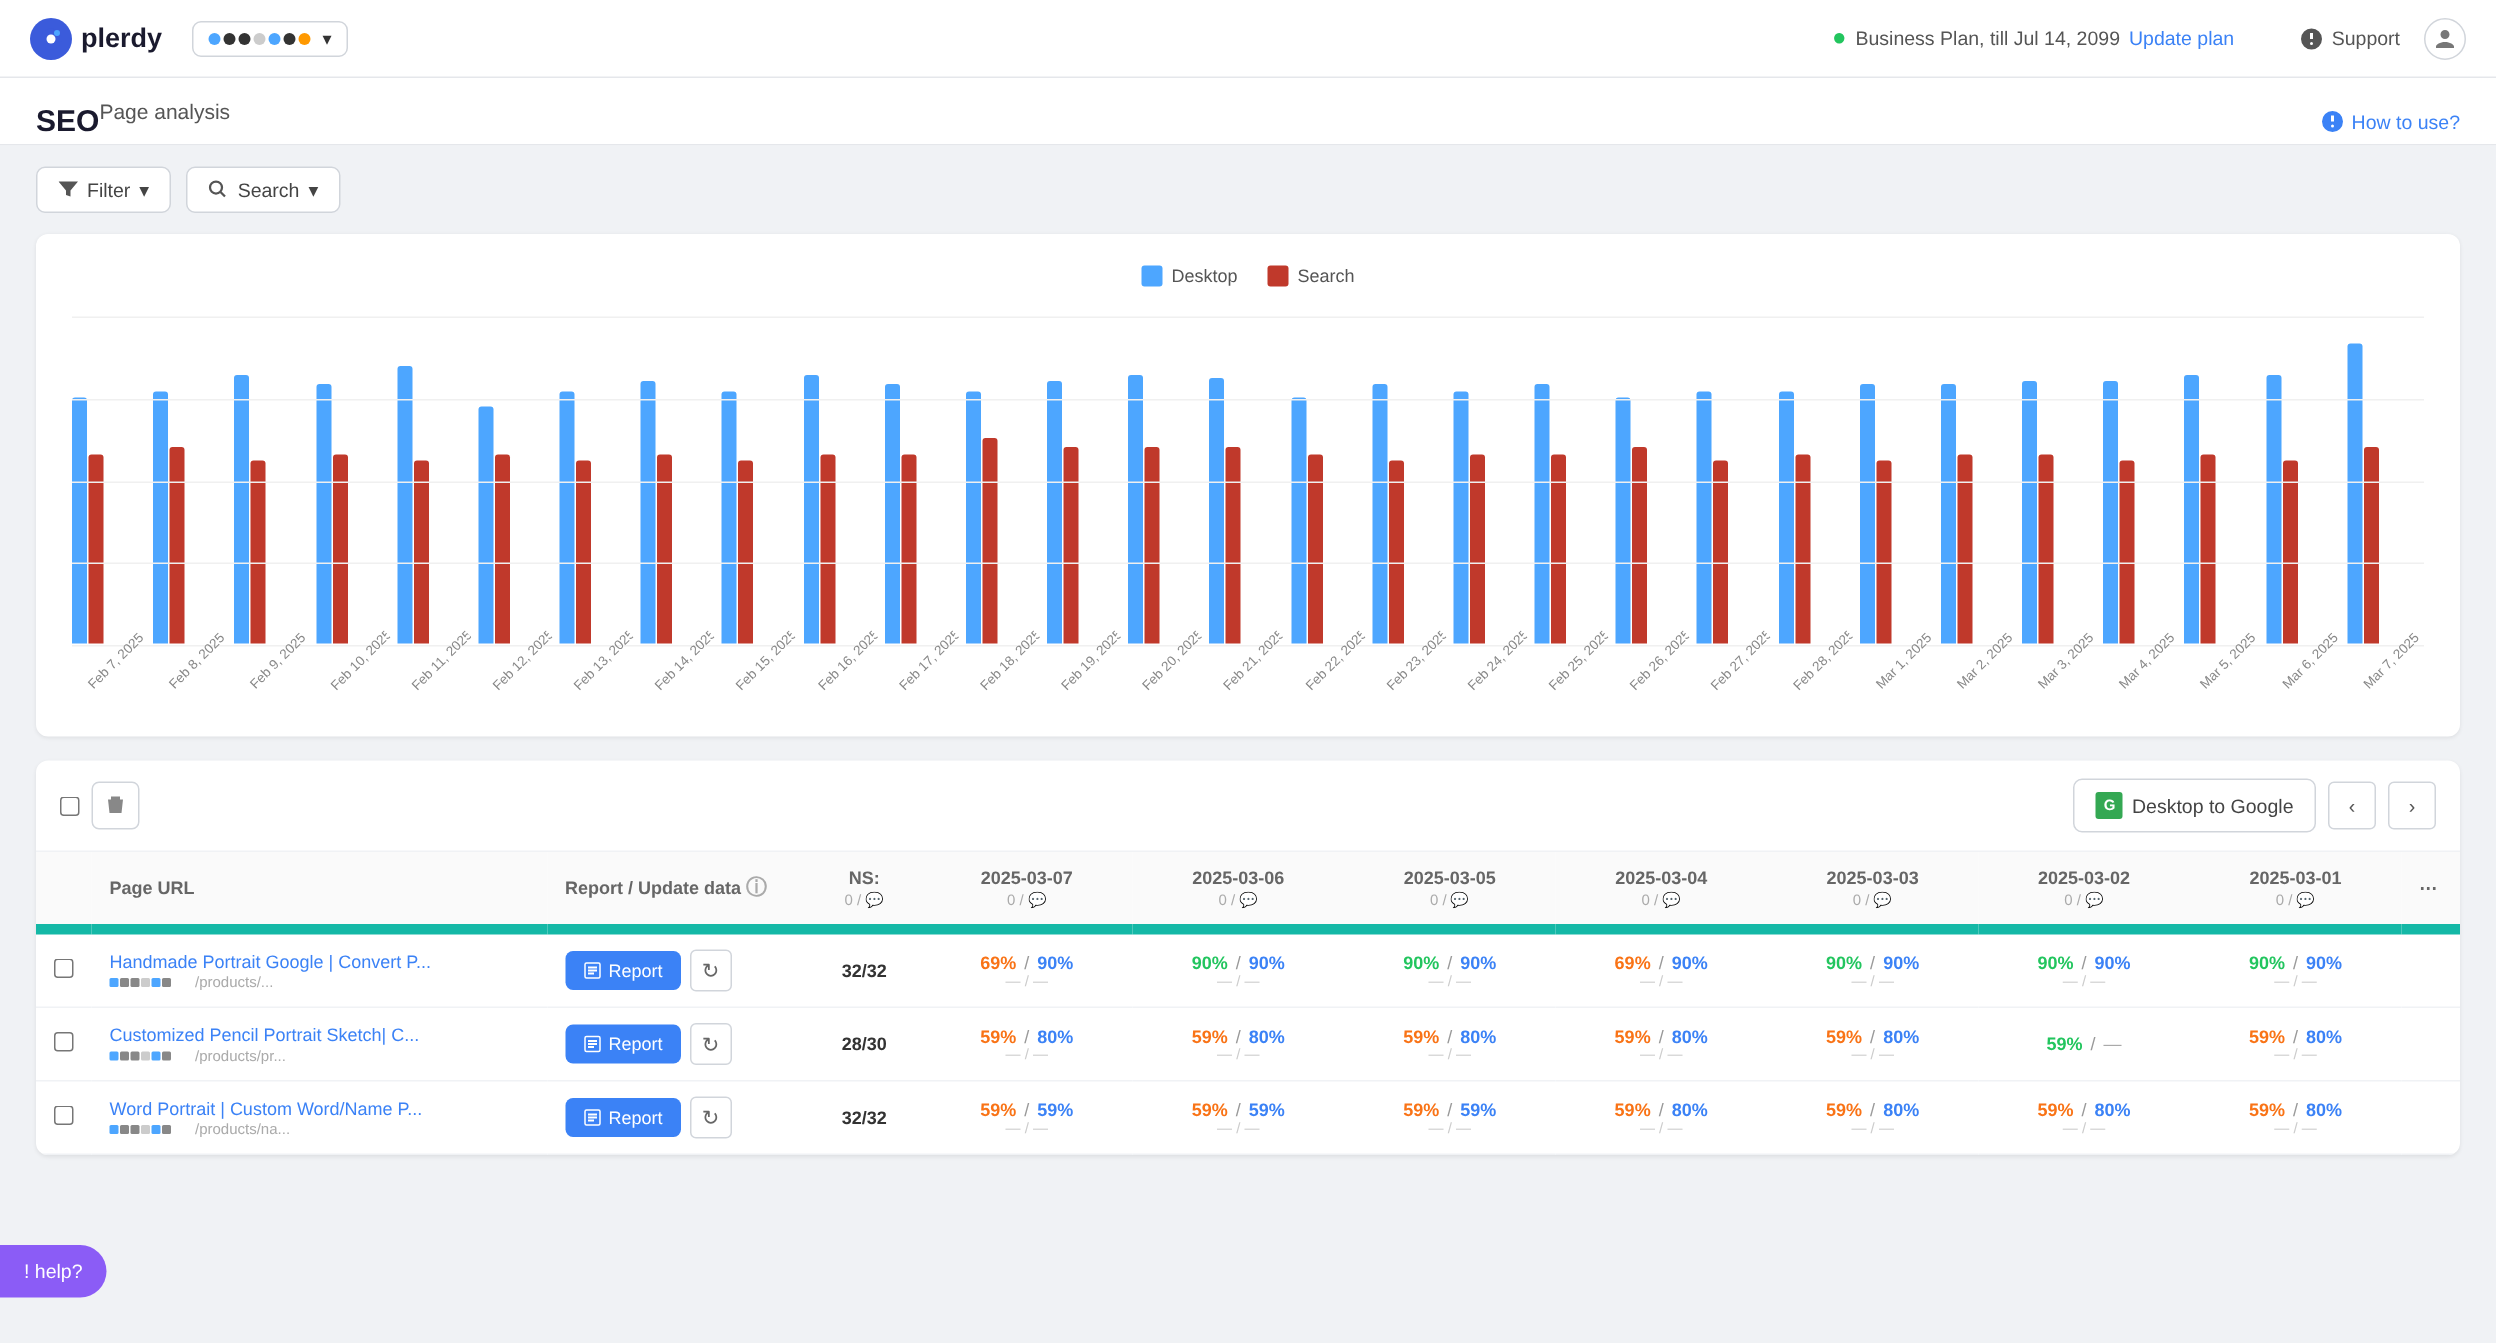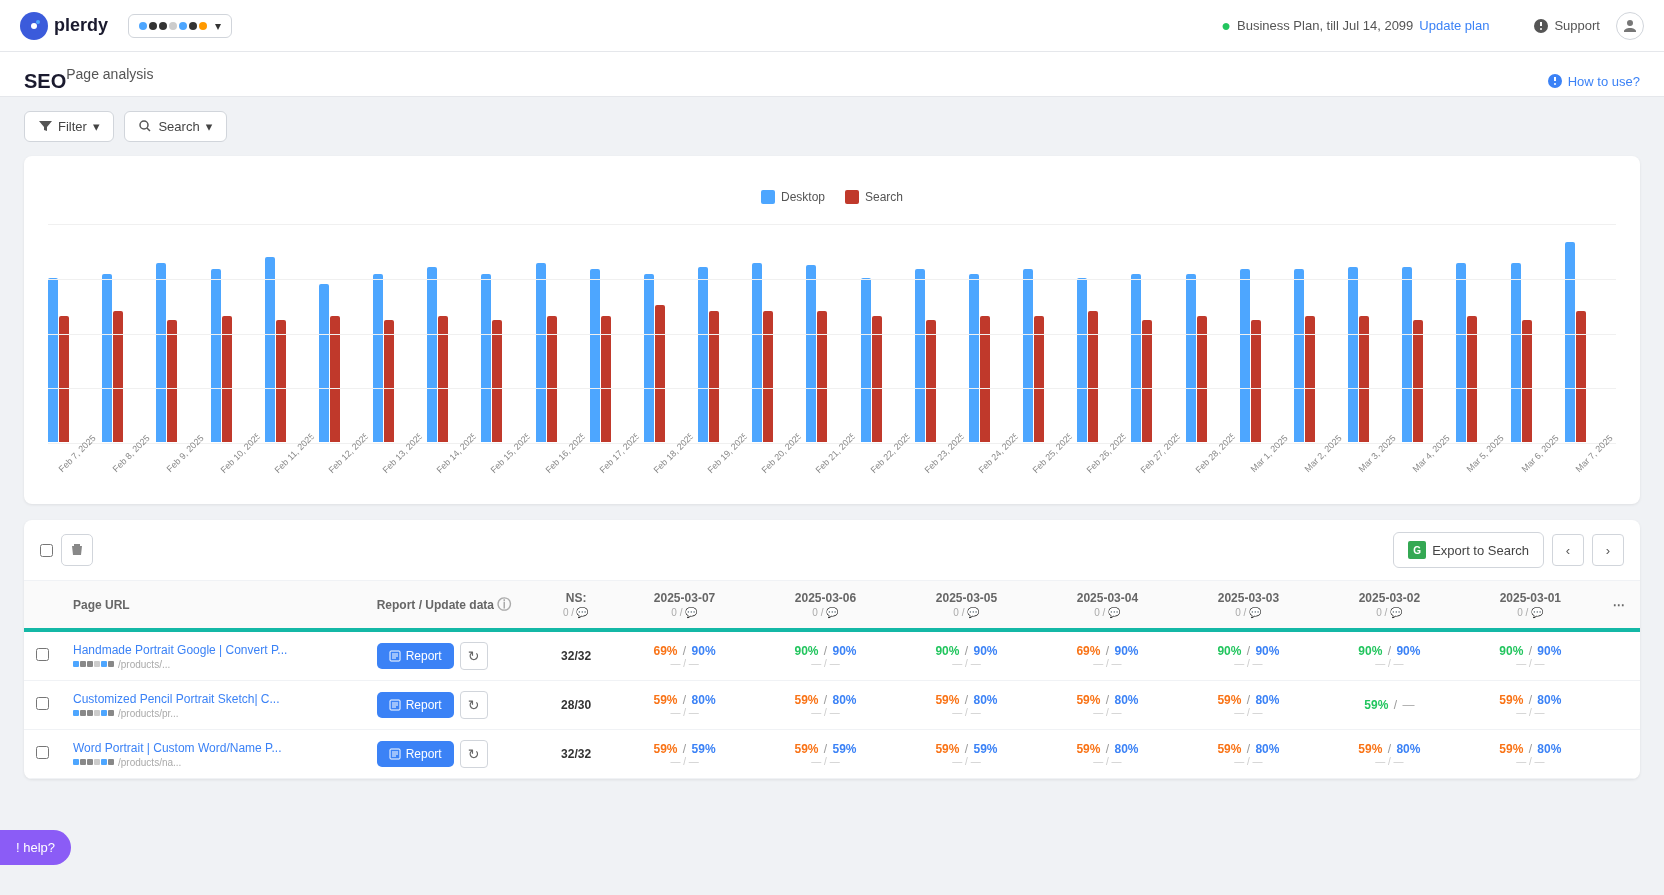--- a/index.html
+++ b/index.html
@@ -139,21 +139,21 @@
       font-size: 13px;
       cursor: pointer;
       color: #444;
     }
 
     
     .chart-section {
       margin: 0 24px 16px;
       background: #fff;
       border-radius: 8px;
-      padding: 34px 24px 30px;
+      padding: 21px 24px 30px;
       box-shadow: 0 1px 3px rgba(0,0,0,0.08);
     }
     .chart-legend {
       display: flex;
       justify-content: center;
       gap: 20px;
       margin-bottom: 20px;
     }
     .legend-item {
       display: flex;
@@ -279,36 +279,36 @@
     table {
       width: 100%;
       border-collapse: collapse;
     }
     th {
       text-align: left;
       padding: 10px 12px;
       font-size: 12px;
       font-weight: 600;
       color: #666;
-      border-bottom: 4px solid #14b8a6;
+      border-bottom: 7px solid #14b8a6;
       background: #fafafa;
       white-space: nowrap;
     }
     td {
       padding: 10px 12px;
       border-bottom: 1px solid #f0f2f5;
       font-size: 12px;
       vertical-align: middle;
     }
     .col-url { min-width: 280px; }
     .col-report { min-width: 160px; }
     .col-ns { min-width: 70px; text-align: center; }
     .col-date { min-width: 130px; text-align: center; }
     .page-url-link { color: #3b82f6; text-decoration: none; font-size: 12px; }
-    .url-sub { font-size: 10px; color: #aaa; margin-top: 2px; display: flex; align-items: center; gap: 4px; }
+    .url-sub { font-size: 10px; color: #aaa; margin-top: 2px; display: flex; align-items: center; gap: 16px; }
     .url-thumb {
       display: inline-flex;
       gap: 1px;
     }
     .thumb-dot { width: 6px; height: 6px; border-radius: 1px; background: #bbb; }
     .report-btn {
       display: flex;
       align-items: center;
       gap: 5px;
       background: #3b82f6;
@@ -628,21 +628,21 @@
   <div class="table-toolbar">
     <input type="checkbox" style="">
     <button class="delete-btn">
       <svg width="14" height="14" viewBox="0 0 14 14" fill="#888">
           <path d="M1 3h12M4 3V1h6v2M5 6v5M9 6v5M2 3l1 9h8l1-9"></path>
         </svg>
     </button>
     <div class="table-toolbar-right">
       <button class="export-btn">
         <div class="google-icon">G</div>
-        <span>Export to Search</span>
+        <span>Desktop to Google</span>
       </button>
       <div class="nav-arrow">‹</div>
       <div class="nav-arrow">›</div>
     </div>
   </div>
 
   <div class="table-wrap">
     <table>
       <thead>
         <tr>

